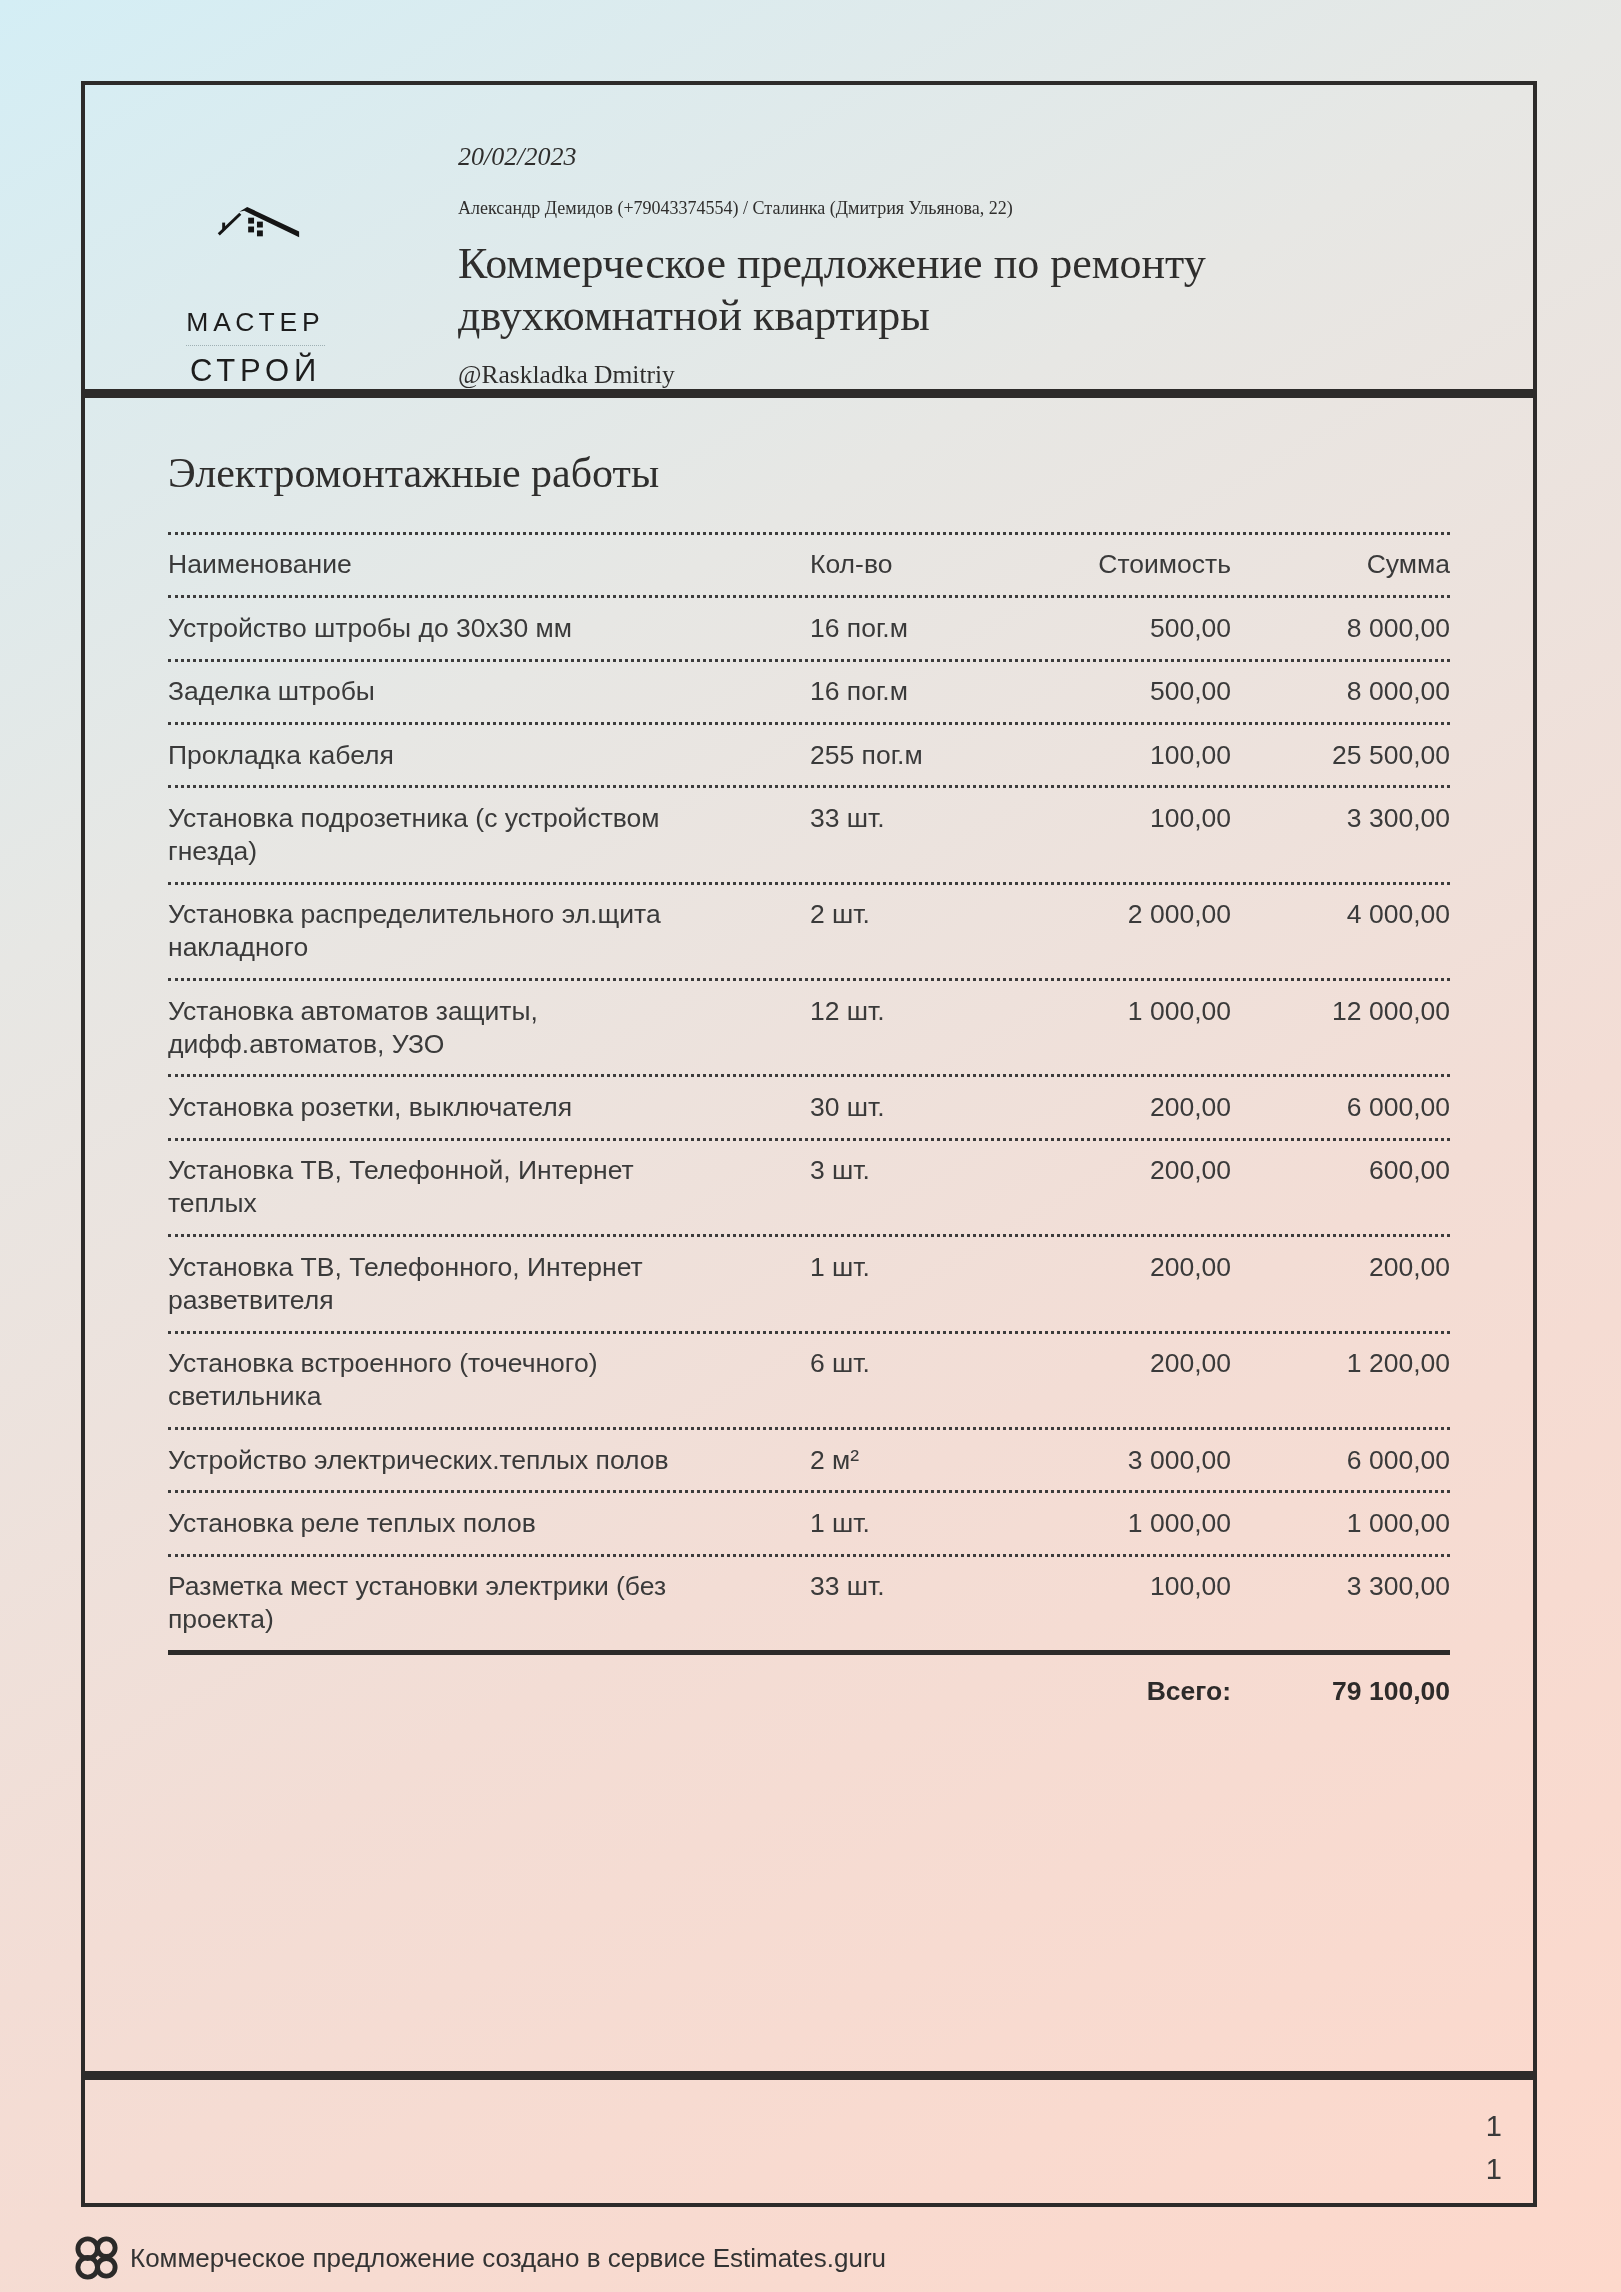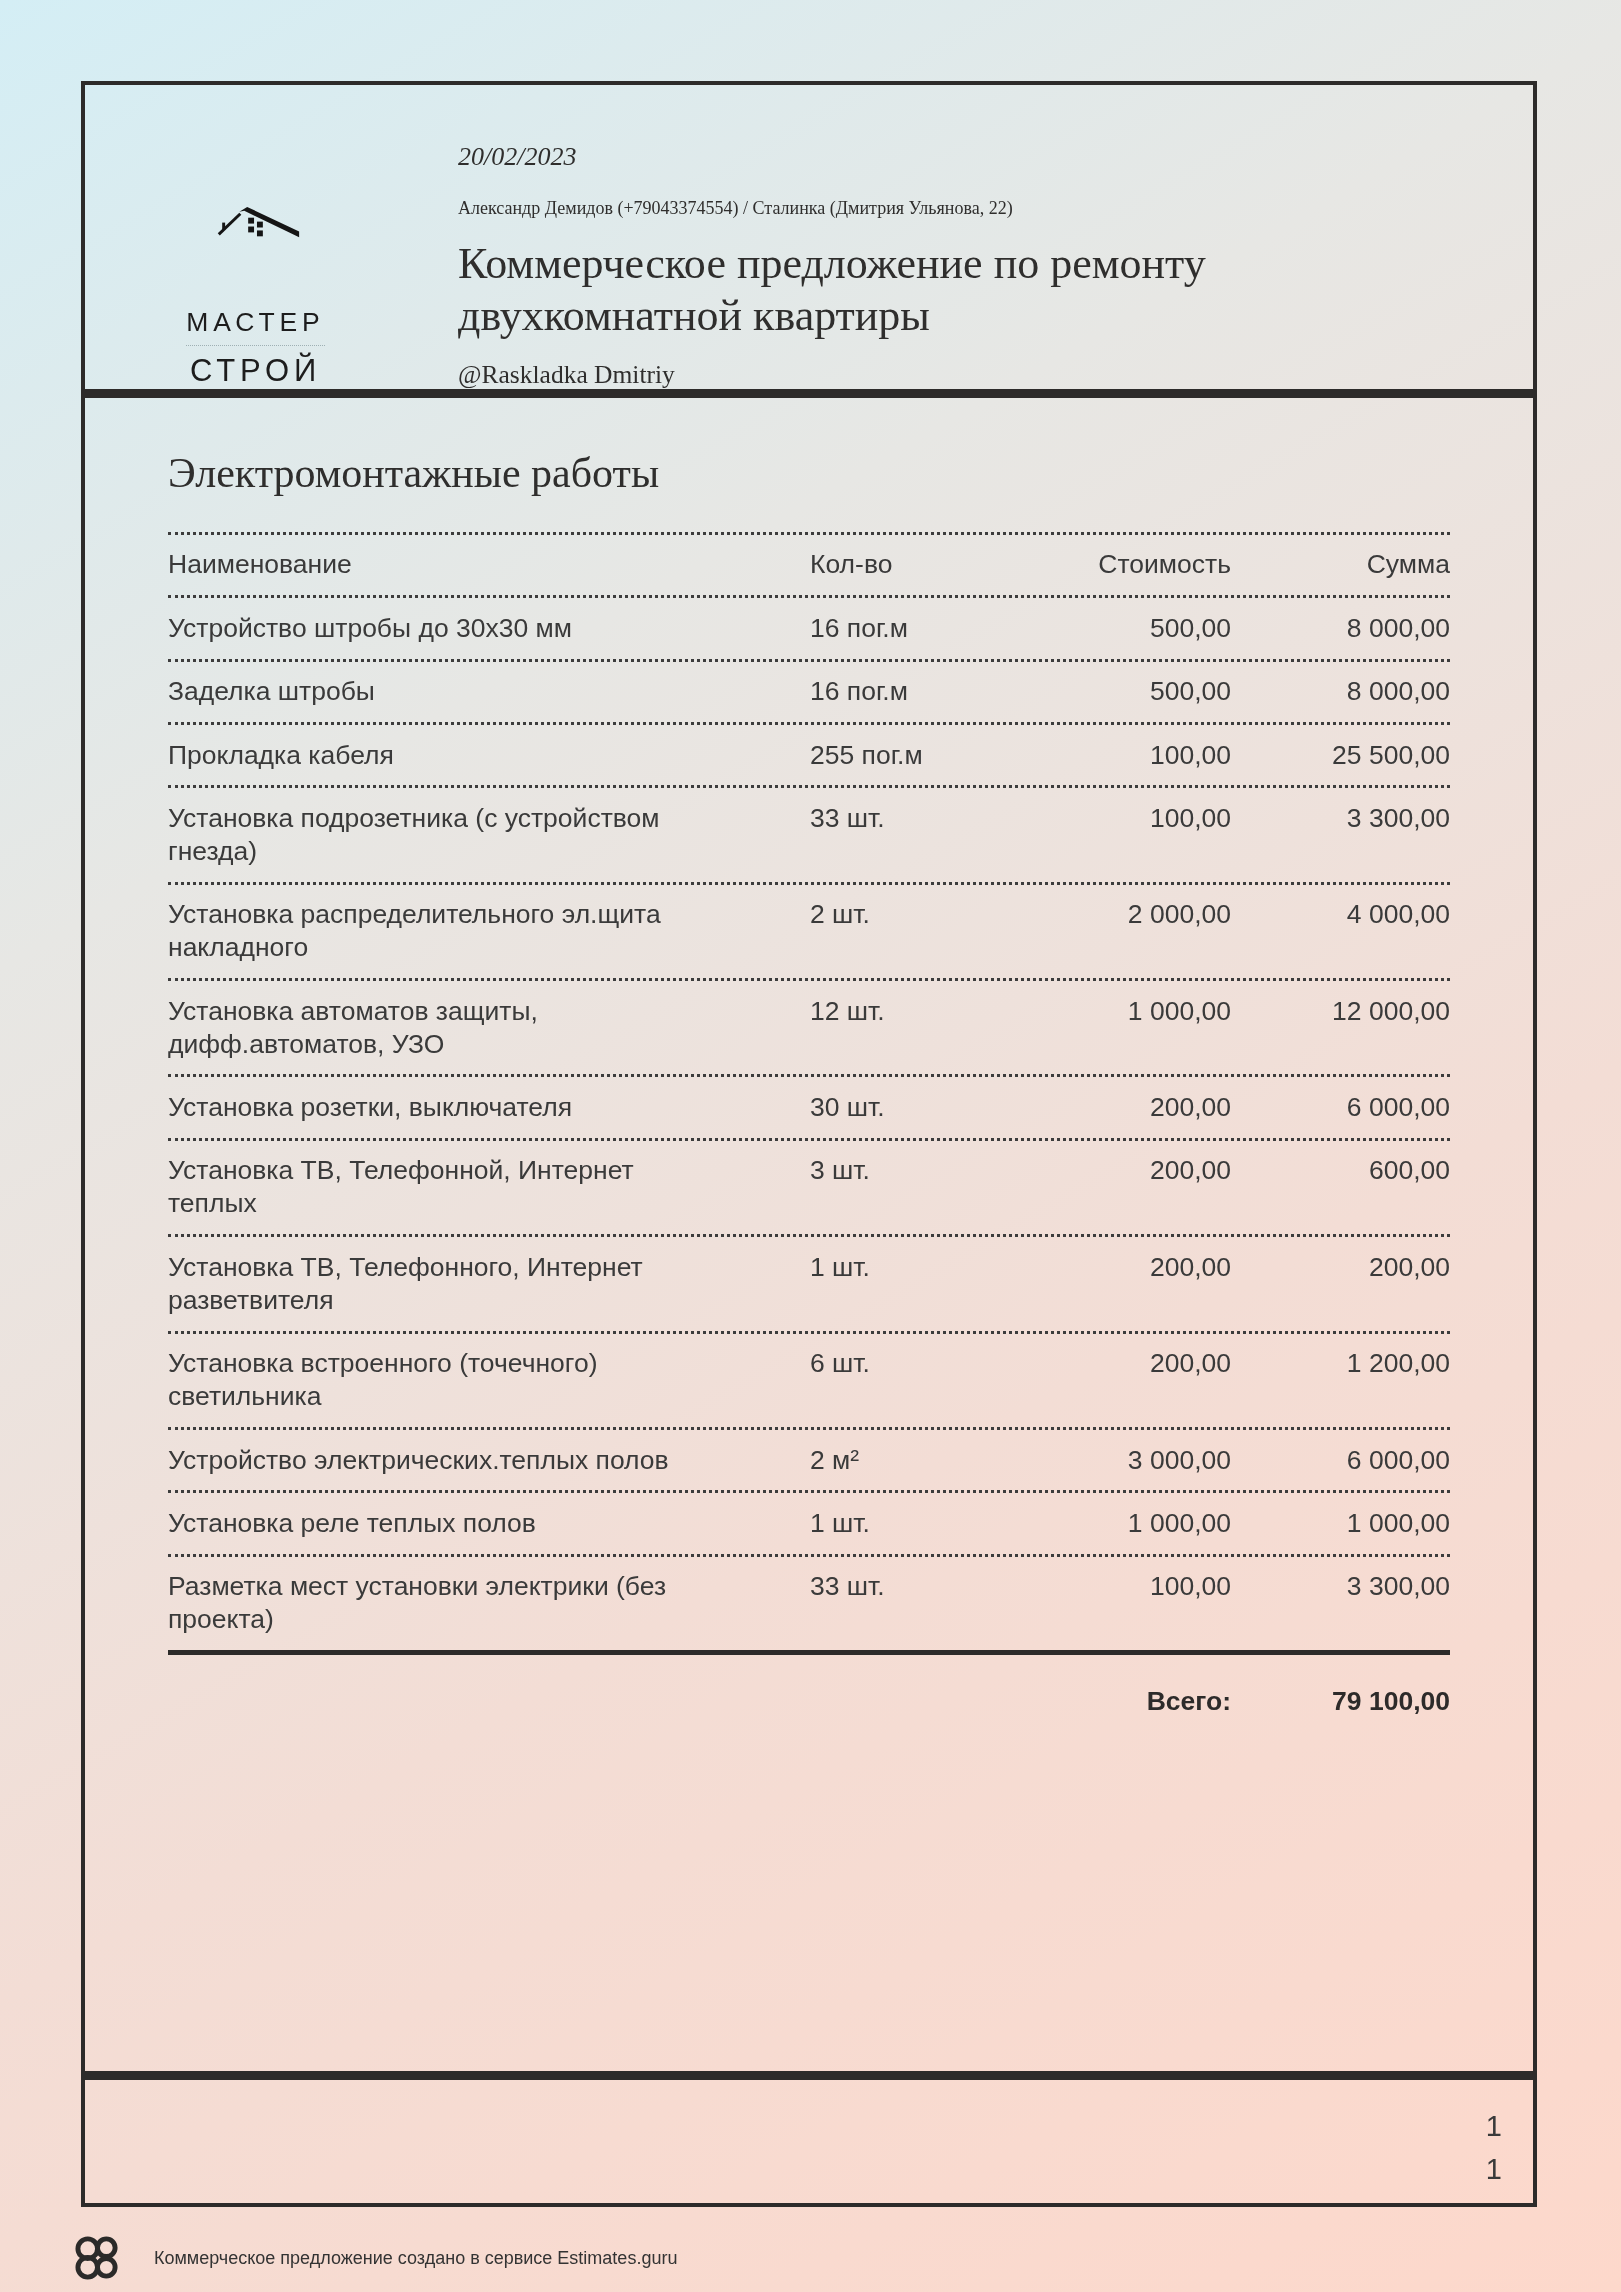--- a/index.html
+++ b/index.html
@@ -42,33 +42,33 @@
   .t-head { display: flex; border-top: 3.9px dotted #3c3c3c; border-bottom: 3.9px dotted #3c3c3c; padding: 13.7px 0; }
   .t-row  { display: flex; border-bottom: 3.9px dotted #3c3c3c; padding: 13.7px 0; }
   #table-rows .t-row:last-child { border-bottom: none; }
   .cell { font-size: 26.5px; line-height: 33px; }
   .c-name  { width: 642px; padding-right: 123px; }
   .c-qty   { width: 196px; }
   .c-price { width: 225px; text-align: right; }
   .c-sum   { flex: 1; text-align: right; }
 
   .total-line { border-top: 5.9px solid #2d2b2a; }
-  .t-total { display: flex; padding: 30px 0; align-items: center; }
+  .t-total { display: flex; padding: 20px 0; align-items: center; }
   .t-total .cell { font-weight: 700; color: #2d2b2a; }
 
   
   .sec-bottom { flex: 1 1 auto; position: relative; }
   .page-num {
     position: absolute; right: 31px; bottom: 11.8px;
     font-size: 29px; line-height: 43px; text-align: right; color: #3a3a3a;
   }
 
   
   .footer { position: absolute; left: 74px; top: 2235px; display: flex; align-items: center; }
-  .footer-text { font-size: 18px; color: #333; margin-left: 33px; }
+  .footer-text { font-size: 26px; color: #333; margin-left: 9px; }
 </style>
 </head>
 <body>
 
 <div class="frame">
 
   <div class="sec-header">
     <div class="logo-block">
       <svg width="98" height="53" viewBox="0 0 100 54">
         <g fill="#151515" stroke="none">

